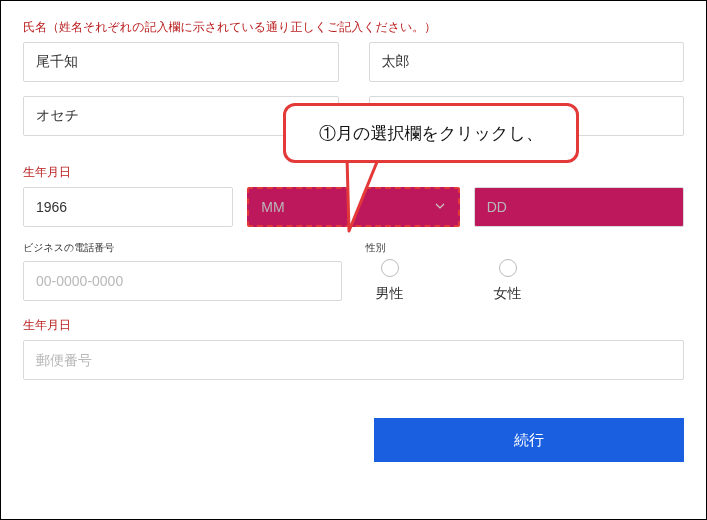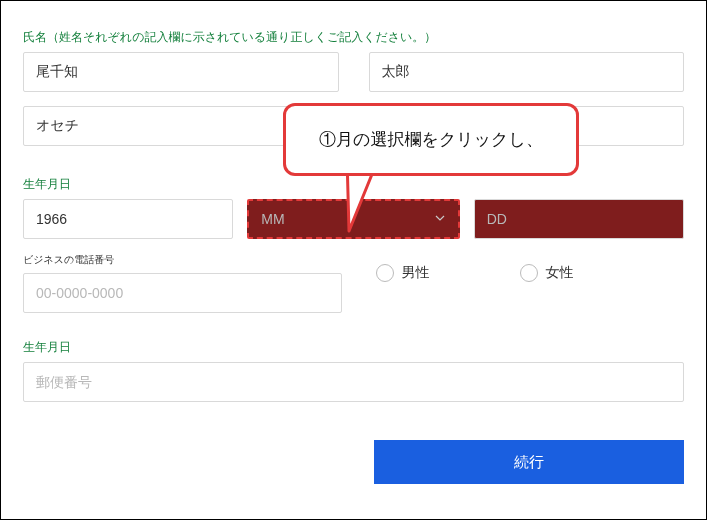--- a/index.html
+++ b/index.html
@@ -1,51 +1,51 @@
 <!DOCTYPE html>
 <html><head>
   <meta charset="utf-8">
   <style>
     * { box-sizing: border-box; margin: 0; padding: 0; font-family: "Hiragino Sans", "Meiryo", sans-serif; }
     body { width: 707px; height: 520px; background: #fff; border: 1px solid #000; padding: 12px 22px 18px 22px; position: relative; }
-    .label { font-size: 12px; color: #15803d; margin-bottom: 6px; margin-top: 16px; }
+    .label { font-size: 12px; color: #b91c1c; margin-bottom: 6px; margin-top: 6px; }
     .label-sm { font-size: 10px; color: #333; margin-bottom: 6px; }
     .row { display: flex; gap: 30px; }
     .col { flex: 1; }
     input[type=text] {
       width: 100%; height: 40px; border: 1px solid #d9d9d9; border-radius: 2px;
       padding: 0 12px; font-size: 14px; color: #333; outline: none;
     }
     input[type=text]::placeholder { color: #b8b8b8; }
     .select-box {
       width: 100%; height: 40px; border: 1px solid #d9d9d9; border-radius: 2px;
       padding: 0 12px; font-size: 14px; color: #b8b8b8; display: flex;
-      align-items: center; justify-content: space-between; background: #7f1d1d;
+      align-items: center; justify-content: space-between; background: #be185d;
     }
     .highlight { border: 2px dashed #e33939 !important; }
     .chev { color: #c9c9c9; }
     .dob-row { display: flex; gap: 14px; margin-top: 2px; }
     .dob-row > * { flex: 1; }
     .section { margin-bottom: 14px; }
     .bottom-row { display: flex; gap: 24px; margin-top: 6px; }
     .phone-col { flex: 1; }
     .gender-col { flex: 1; }
     .radio-row { display: flex; gap: 90px; align-items: center; height: 40px; padding-left: 10px; }
-    .radio-item { display: flex; align-items: center; gap: 8px; font-size: 14px; color: #333; }
+    .radio-item { display: flex; align-items: center; gap: 8px; font-size: 14px; color: #333; flex-direction: column; }
     .radio { width: 18px; height: 18px; border: 1px solid #bbb; border-radius: 50%; display: inline-block; background: #fff; }
     .submit-row { display: flex; justify-content: flex-end; margin-top: 38px; }
     .submit-btn {
       width: 310px; height: 44px; background: #1a5fe0; color: #fff;
       font-size: 15px; border: none; display: flex; align-items: center;
       justify-content: center; cursor: pointer;
     }
     
     .callout {
       position: absolute; top: 102px; left: 282px;
-      width: 296px; height: 73px;
+      width: 296px; height: 60px;
       border: 3px solid #e33939; border-radius: 12px;
       background: #fff; display: flex; align-items: center;
       justify-content: center; font-size: 17px; color: #111;
       z-index: 10;
     }
     .callout-tail { position: absolute; top: 156px; left: 332px; z-index: 9; }
     .spacer-10 { height: 10px; }
     .spacer-14 { height: 14px; }
   </style>
 </head>
@@ -90,20 +90,21 @@
     </div>
   </div>
 </div>
 
 <div class="bottom-row">
   <div class="phone-col">
     <div class="label-sm">ビジネスの電話番号</div>
     <input type="text" placeholder="00-0000-0000" style="">
   </div>
   <div class="gender-col">
+    <div class="label-sm">性別</div>
     <div class="radio-row">
       <label class="radio-item">
         <span class="radio"></span>
         <span>男性</span>
       </label>
       <label class="radio-item">
         <span class="radio"></span>
         <span>女性</span>
       </label>
     </div>

